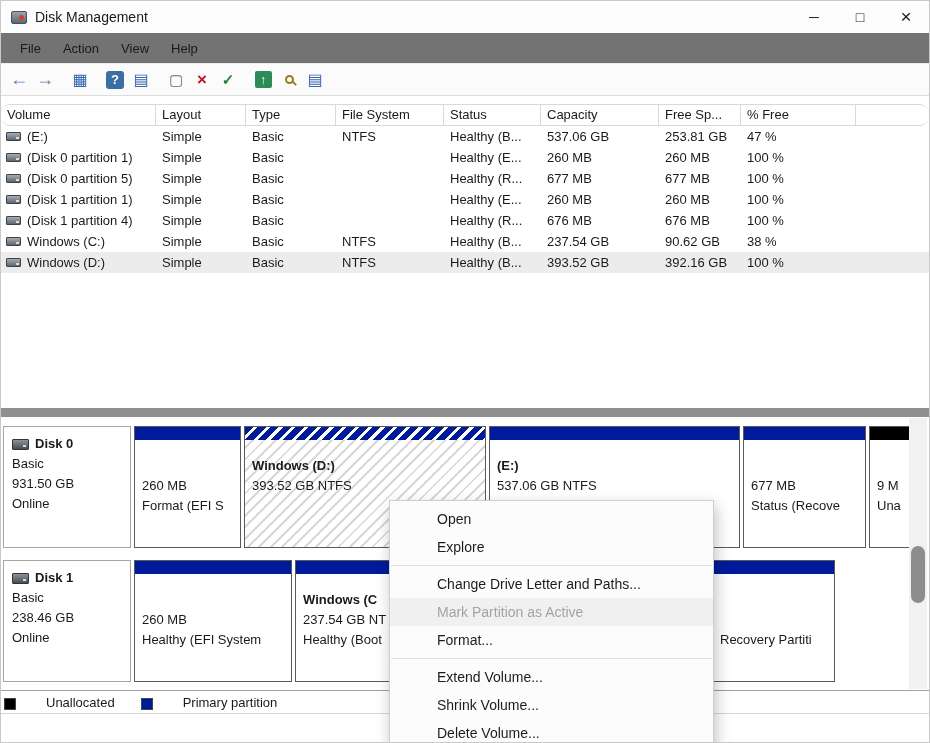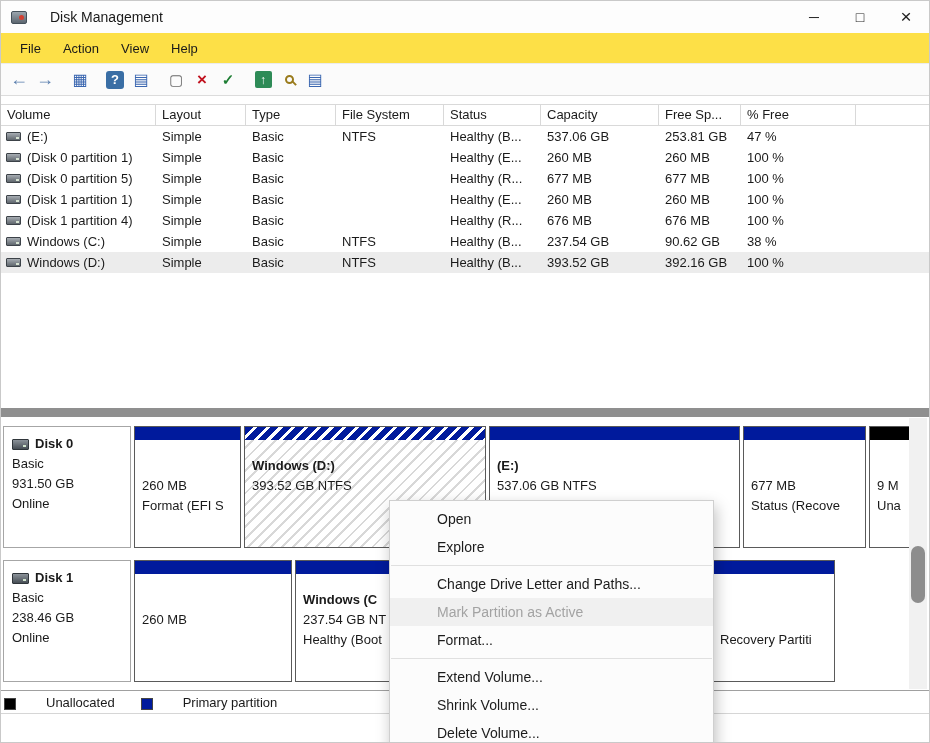--- a/index.html
+++ b/index.html
@@ -9,27 +9,27 @@
     background: #fff; overflow: hidden;
     font-family: "Liberation Sans", sans-serif; color: #1a1a1a;
     border: 1px solid #c9c9c9;
   }
   
   .titlebar { height: 32px; display: flex; align-items: center; background: #fdfdfd; }
   .app-icon { width: 16px; height: 13px; margin: 0 8px 0 10px; position: relative;
     background: linear-gradient(#9aa4ad,#5d6770); border: 1px solid #44505a; border-radius: 2px; }
   .app-icon::after { content:""; position:absolute; right:2px; top:3px; width:5px; height:5px;
     background:#d23f31; border-radius:50%; }
-  .title-text { font-size: 14px; margin-left: 15px; }
+  .title-text { font-size: 14px; }
   .win-controls { margin-left: auto; display: flex; height: 32px; }
   .wc { width: 46px; height: 32px; display:flex; align-items:center; justify-content:center;
     font-size: 14px; color:#222; }
   .wc.close { font-size: 19px; }
   
-  .menubar { height: 30px; display: flex; align-items: center; padding-left: 8px; background:#fde047; }
+  .menubar { height: 30px; display: flex; align-items: center; padding-left: 8px; background:#737373; }
   .menu-item { font-size: 13px; padding: 4px 11px; }
   
   .toolbar { height: 33px; display: flex; align-items: center; padding-left: 5px;
     background: #fbfbfb; border-top: 1px solid #ececec; border-bottom: 1px solid #dcdcdc; }
   .tb { width: 24px; height: 24px; display:flex; align-items:center; justify-content:center;
     font-size: 14px; margin: 0 1px; }
   .tb-arrow { color:#5b7fae; font-size: 18px; font-weight: bold; }
   .tb-blue  { color:#3a66b0; font-size: 16px; }
   .tb-helpbox { background:#3a6ea5; color:#fff; width:18px; height:18px; border-radius:3px;
     display:flex; align-items:center; justify-content:center; font-weight:bold; font-size:13px; }
@@ -37,21 +37,21 @@
   .tb-red  { color:#c1121f; font-weight:bold; font-size:17px; }
   .tb-green{ color:#1e7e34; font-weight:bold; font-size:15px; }
   .tb-mountbox { background:#2e8b57; color:#fff; width:17px; height:17px; border-radius:2px;
     display:flex; align-items:center; justify-content:center; font-size:12px; font-weight:bold; }
   .lens { width: 9px; height: 9px; border: 2px solid #9a7b1c; border-radius: 50%; position: relative; }
   .lens::after { content:""; position:absolute; width:6px; height:2px; background:#9a7b1c;
     transform: rotate(45deg); right:-5px; bottom:-2px; }
   .tsep { width: 9px; }
   
   .vtable { position: absolute; left: 0; right: 0; top: 103px; }
-  .vt-head { display: flex; height: 22px; border-top: 1px solid #d9d9d9; border-bottom: 1px solid #d9d9d9; }
+  .vt-head { display: flex; height: 22px; border-top: 1px solid #d9d9d9; border-bottom: 1px solid #d9d9d9; border-radius: 9px; }
   .hc { font-size: 13px; padding: 2px 6px; border-right: 1px solid #d9d9d9; overflow: hidden; white-space: nowrap; }
   .vt-row { display: flex; height: 21px; align-items: center; }
   .vt-row.selected { background: #ececec; }
   .c { font-size: 13px; padding: 0 6px; overflow: hidden; white-space: nowrap; }
   .w0{width:155px}.w1{width:90px}.w2{width:90px}.w3{width:108px}.w4{width:97px}
   .w5{width:118px}.w6{width:82px}.w7{width:115px}.wf{flex:1;border-right:none}
   .c.w0 { display:flex; align-items:center; padding-left:5px; }
   .drive-icon { width: 15px; height: 9px; margin-right: 6px; flex: 0 0 auto;
     background: linear-gradient(#a7adb3,#5f666d); border: 1px solid #3c4248; border-radius: 1px; position:relative; }
   .drive-icon::after { content:""; position:absolute; right:1px; bottom:1px; width:3px; height:2px; background:#d7e3d2; }
@@ -320,20 +320,21 @@
         <div>Basic</div>
         <div>238.46 GB</div>
         <div>Online</div>
       </div>
       <div class="parts">
         <div class="part" style="width:158px">
           <div class="part-bar"></div>
           <div class="part-body">
             <div class="pt"></div>
             <div class="pl">260 MB</div>
+            <div class="pl">Healthy (EFI System</div>
           </div>
         </div>
         <div class="part" style="width:414px">
           <div class="part-bar"></div>
           <div class="part-body">
             <div class="pt">Windows (C</div>
             <div class="pl">237.54 GB NT</div>
             <div class="pl">Healthy (Boot</div>
           </div>
         </div>

